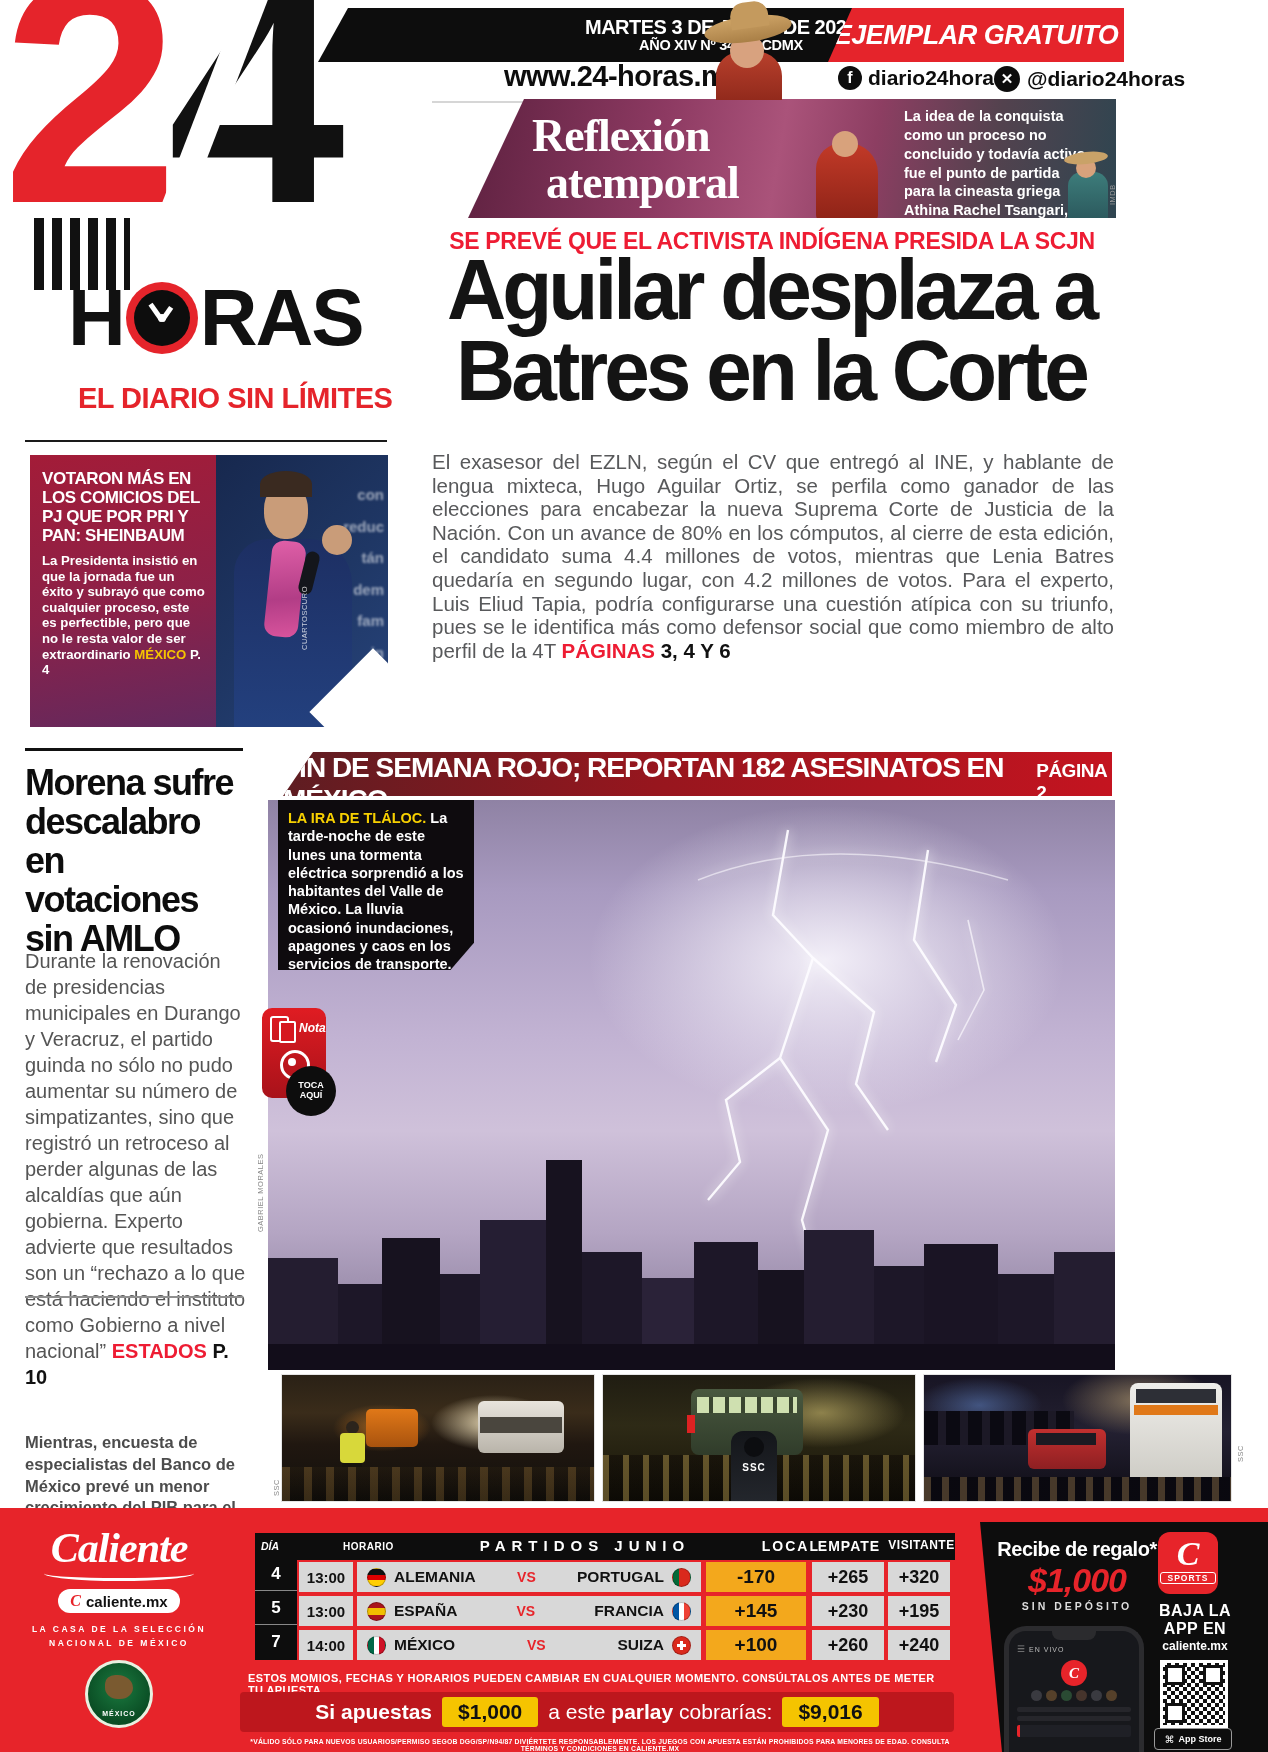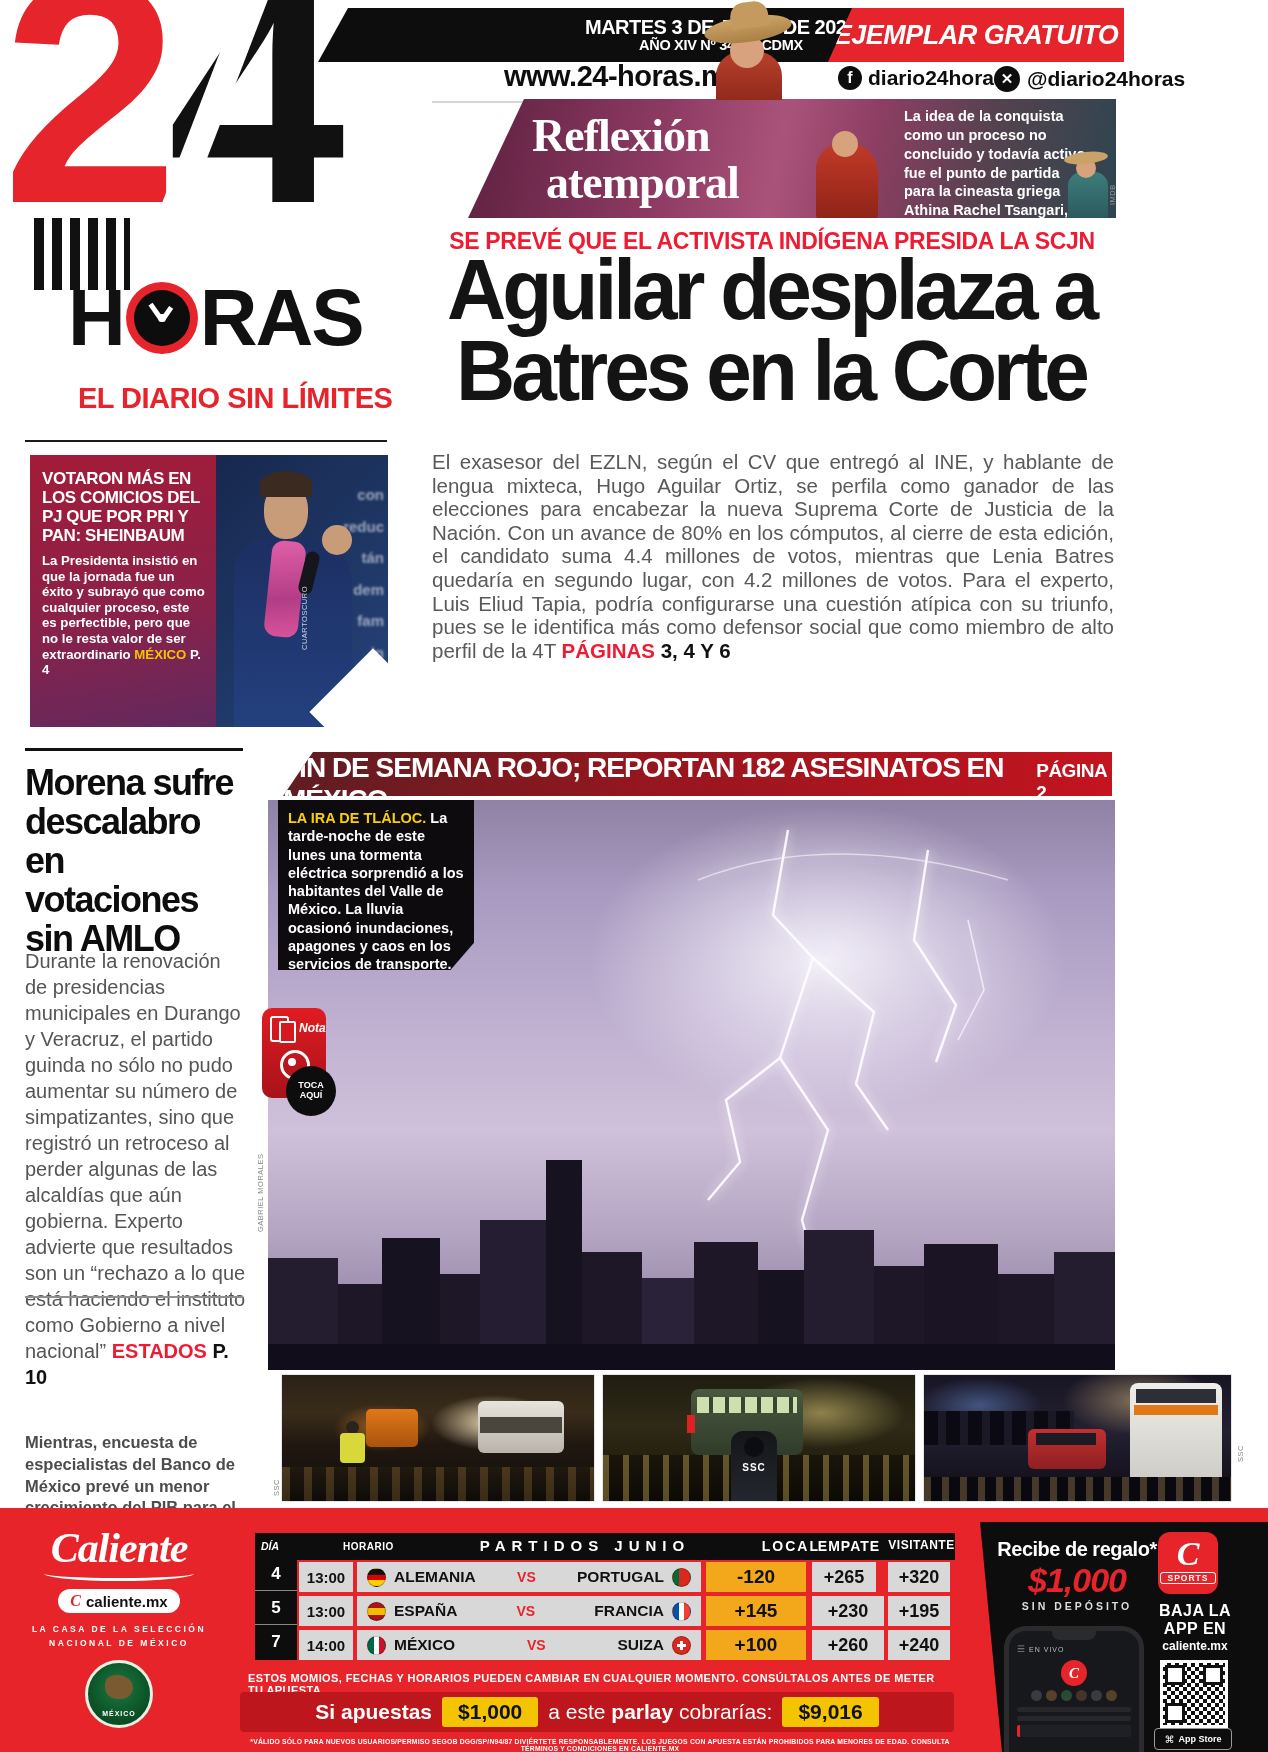--- a/index.html
+++ b/index.html
@@ -321,22 +321,22 @@
     <div>
       <span class="abs" style="left:255px;top:56px;width:42px;text-align:center;color:#fff;font-weight:900;font-size:17px;border-bottom:1px solid #888;padding-bottom:6px;">4</span>
       <div class="cell c" style="left:299px;top:54px;width:54px;height:30px;font-size:15px;">13:00</div>
       <div class="cell" style="left:357px;top:54px;width:344px;height:30px;padding:0 10px;box-sizing:border-box;">
         <span class="flag f-de"></span>
         <span style="margin-left:8px;font-size:15.5px;">ALEMANIA</span>
         <span style="margin:0 auto;color:#e7242a;font-size:14px;">VS</span>
         <span style="font-size:15.5px;margin-right:8px;">PORTUGAL</span>
         <span class="flag f-pt"></span>
       </div>
-      <div class="cell y" style="left:706px;top:54px;width:100px;height:30px;">-120</div>
-      <div class="cell c" style="left:812px;top:54px;width:64px;height:30px;">+265</div>
+      <div class="cell y" style="left:706px;top:54px;width:100px;height:30px;">-170</div>
+      <div class="cell c" style="left:812px;top:54px;width:72px;height:30px;">+265</div>
       <div class="cell c" style="left:888px;top:54px;width:62px;height:30px;">+320</div>
     </div>
 
     <div>
       <span class="abs" style="left:255px;top:90px;width:42px;text-align:center;color:#fff;font-weight:900;font-size:17px;border-bottom:1px solid #888;padding-bottom:6px;">5</span>
       <div class="cell c" style="left:299px;top:88px;width:54px;height:30px;font-size:15px;">13:00</div>
       <div class="cell" style="left:357px;top:88px;width:344px;height:30px;padding:0 10px;box-sizing:border-box;">
         <span class="flag f-es"></span>
         <span style="margin-left:8px;font-size:15.5px;">ESPAÑA</span>
         <span style="margin:0 auto;color:#e7242a;font-size:14px;">VS</span>

